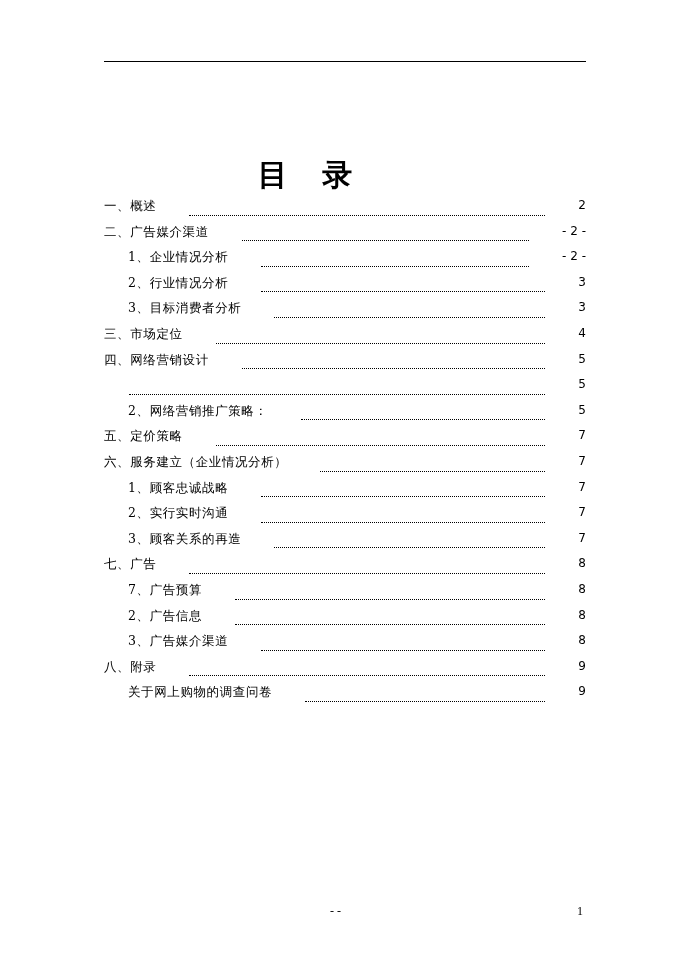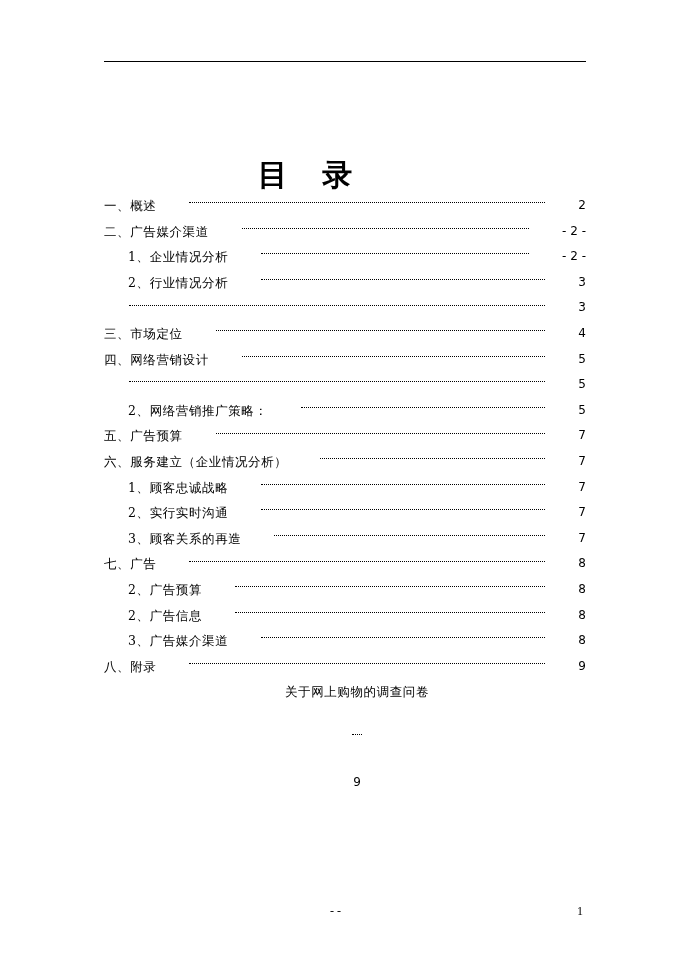--- a/index.html
+++ b/index.html
@@ -4,23 +4,23 @@
 <style>
   html, body { margin: 0; padding: 0; background: #ffffff; }
   body { width: 690px; height: 976px; position: relative; overflow: hidden;
          font-family: "DejaVu Serif", "Liberation Serif", serif; color: #000; }
   .header-rule { position: absolute; left: 104px; top: 61px; width: 482px; height: 0;
                  border-top: 1.3px solid #000; }
   .toc-title { position: absolute; left: 0; width: 610px; top: 155px; text-align: center;
                font-family: "DejaVu Sans", "Liberation Sans", sans-serif; font-weight: bold;
                font-size: 30px; letter-spacing: 12px; line-height: 40px; padding-left: 12px; box-sizing: border-box; }
   .toc { position: absolute; left: 104px; top: 193px; width: 482px; }
-  .toc-row { display: flex; align-items: center; height: 25.6px; font-size: 12.5px; line-height: 25.6px; white-space: nowrap; gap: 32px; }
+  .toc-row { display: flex; align-items: flex-end; height: 25.6px; font-size: 12.5px; line-height: 25.6px; white-space: nowrap; gap: 32px; }
   .toc-row.level-2 { padding-left: 24px; }
-  .toc-row.level-3 { padding-left: 24px; flex-direction: column; }
+  .toc-row.level-3 { padding-left: 24px; }
   .toc-label { flex: 0 0 auto; letter-spacing: 0.6px; }
   .toc-leader { flex: 1 1 auto; border-bottom: 1.2px dotted #000; margin: 0 1px; transform: translateY(-3px); min-width: 10px; }
   .toc-page { flex: 0 0 auto; font-family: "DejaVu Sans", "Liberation Sans", sans-serif; font-size: 12px; }
   .footer-center { position: absolute; left: 330px; top: 904px; font-size: 12px; font-family: "Liberation Serif", serif; }
   .footer-right { position: absolute; left: 577px; top: 904px; font-size: 12px; font-family: "Liberation Serif", serif; }
 </style>
 </head>
 <body>
 
 <div class="header-rule"></div>
@@ -42,20 +42,21 @@
     <span class="toc-label">1、企业情况分析</span>
     <span class="toc-leader"></span>
     <span class="toc-page">- 2 -</span>
   </div>
   <div class="toc-row level-2">
     <span class="toc-label">2、行业情况分析</span>
     <span class="toc-leader"></span>
     <span class="toc-page">3</span>
   </div>
   <div class="toc-row level-2">
+    <span class="toc-label">3、目标消费者分析</span>
     <span class="toc-leader"></span>
     <span class="toc-page">3</span>
   </div>
   <div class="toc-row level-1">
     <span class="toc-label">三、市场定位</span>
     <span class="toc-leader"></span>
     <span class="toc-page">4</span>
   </div>
   <div class="toc-row level-1">
     <span class="toc-label">四、网络营销设计</span>
@@ -65,21 +66,21 @@
   <div class="toc-row level-2">
     <span class="toc-leader"></span>
     <span class="toc-page">5</span>
   </div>
   <div class="toc-row level-2">
     <span class="toc-label">2、网络营销推广策略：</span>
     <span class="toc-leader"></span>
     <span class="toc-page">5</span>
   </div>
   <div class="toc-row level-1">
-    <span class="toc-label">五、广告预算</span>
+    <span class="toc-label">五、定价策略</span>
     <span class="toc-leader"></span>
     <span class="toc-page">7</span>
   </div>
   <div class="toc-row level-1">
     <span class="toc-label">六、服务建立（企业情况分析）</span>
     <span class="toc-leader"></span>
     <span class="toc-page">7</span>
   </div>
   <div class="toc-row level-2">
     <span class="toc-label">1、顾客忠诚战略</span>
@@ -95,21 +96,21 @@
     <span class="toc-label">3、顾客关系的再造</span>
     <span class="toc-leader"></span>
     <span class="toc-page">7</span>
   </div>
   <div class="toc-row level-1">
     <span class="toc-label">七、广告</span>
     <span class="toc-leader"></span>
     <span class="toc-page">8</span>
   </div>
   <div class="toc-row level-2">
-    <span class="toc-label">2、广告预算</span>
+    <span class="toc-label">7、广告预算</span>
     <span class="toc-leader"></span>
     <span class="toc-page">8</span>
   </div>
   <div class="toc-row level-2">
     <span class="toc-label">2、广告信息</span>
     <span class="toc-leader"></span>
     <span class="toc-page">8</span>
   </div>
   <div class="toc-row level-2">
     <span class="toc-label">3、广告媒介渠道</span>

